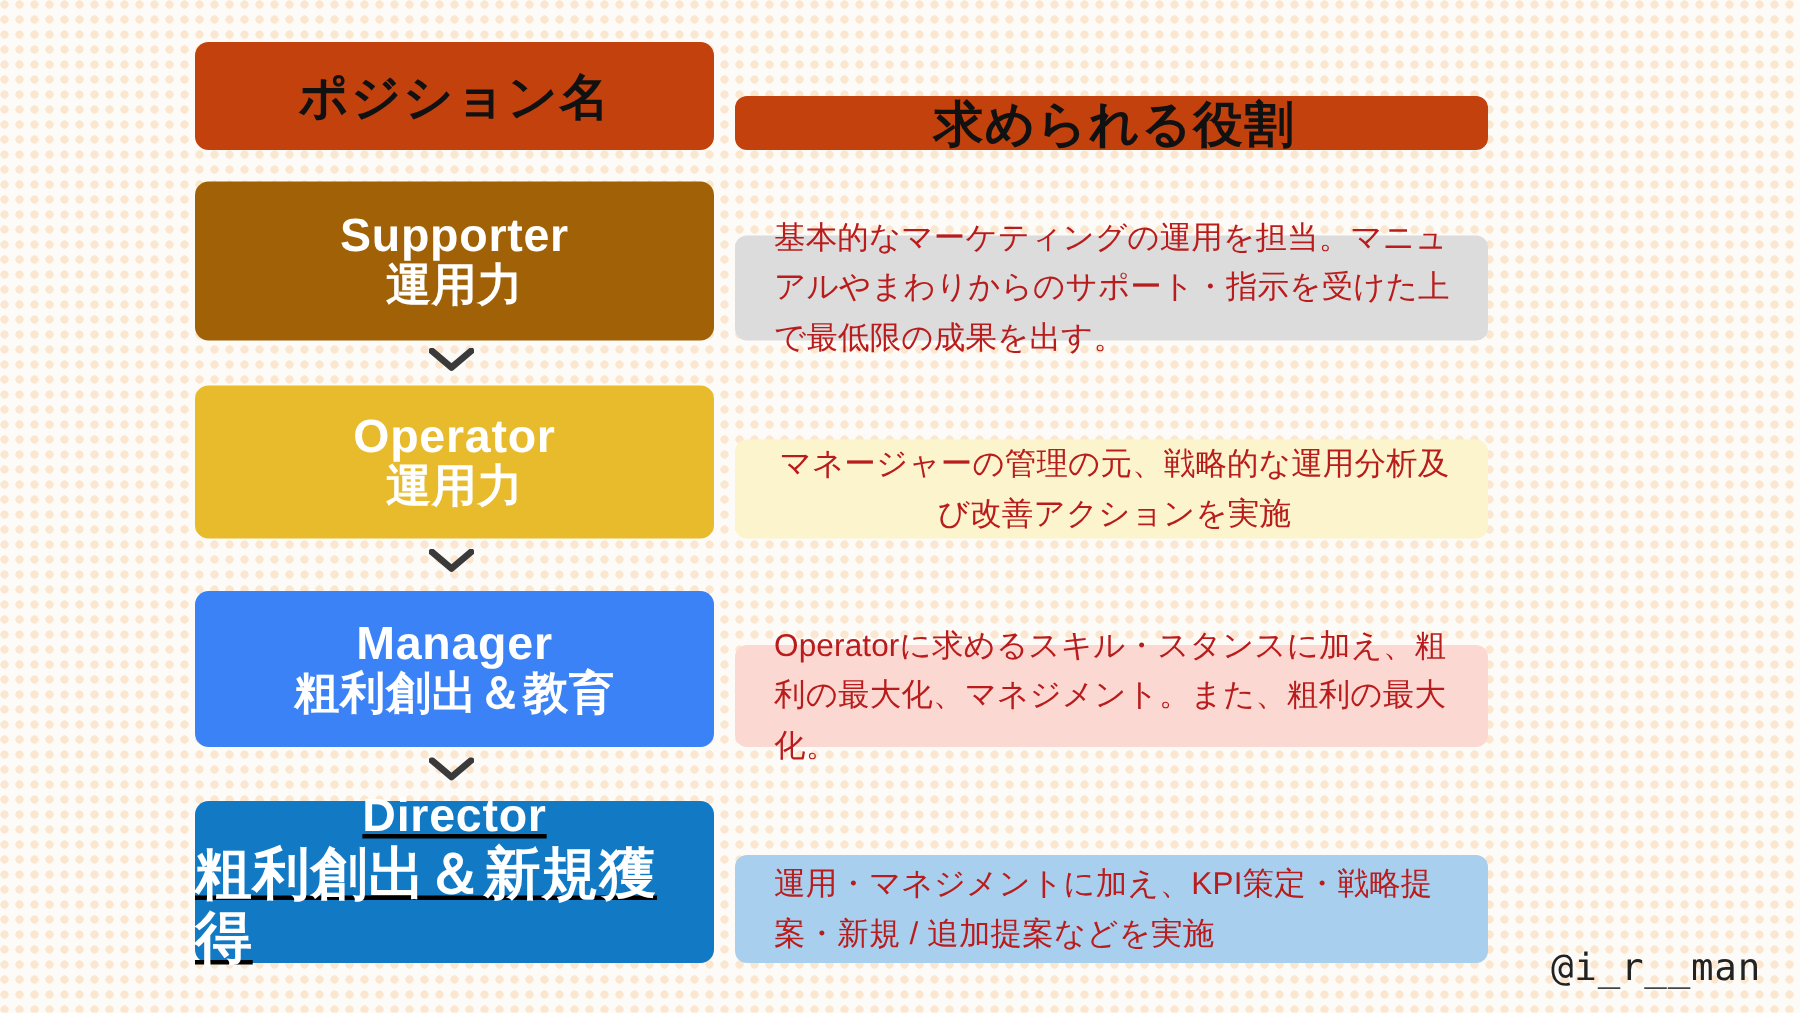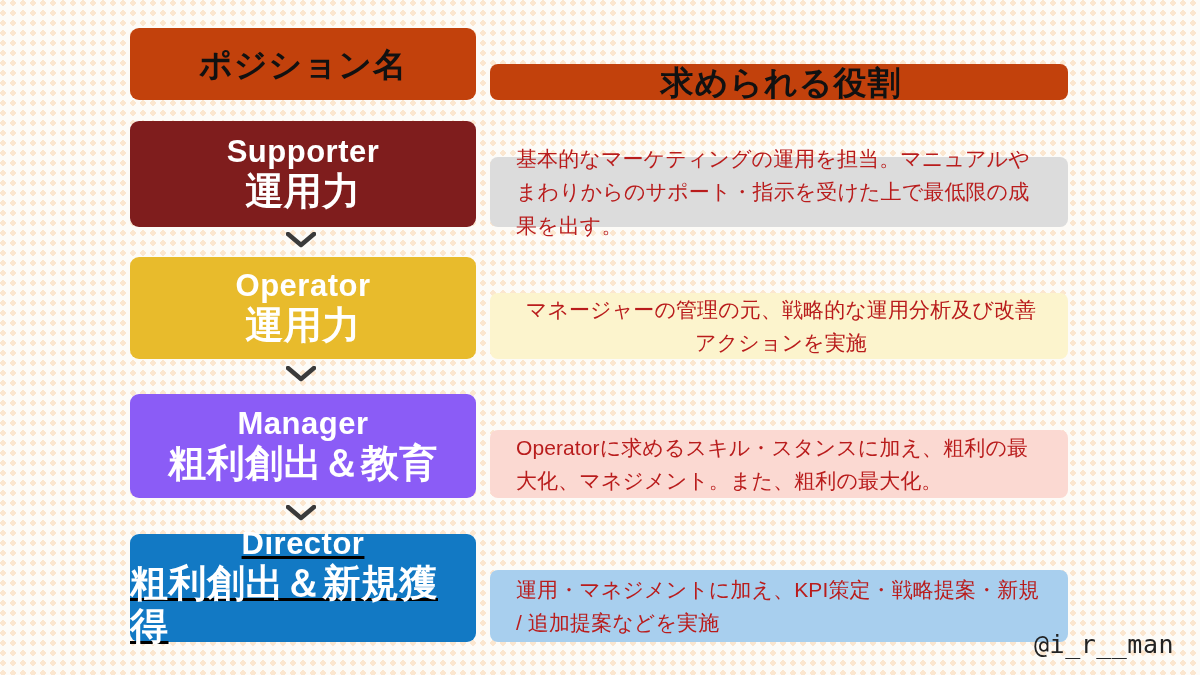--- a/index.html
+++ b/index.html
@@ -42,21 +42,21 @@
     border-radius: 9px;
     display: flex;
     flex-direction: column;
     align-items: center;
     justify-content: center;
     box-sizing: border-box;
   }
   .cell-desc {
     position: absolute;
     left: 490px;
-    width: 578px;
+    width: 502px;
     top: 0;
     bottom: 0;
     border-radius: 8px;
     display: flex;
     align-items: center;
     box-sizing: border-box;
     padding: 0 22px 0 26px;
     margin-top: 36px;
   }
 
@@ -78,21 +78,21 @@
 
   
   .pos-en {
     font-size: 31px;
     font-weight: bold;
     color: #ffffff;
     line-height: 1.12;
     letter-spacing: 0.5px;
   }
   .pos-jp {
-    font-size: 38px;
+    font-size: 30px;
     font-weight: bold;
     color: #ffffff;
     line-height: 1.14;
     letter-spacing: 0.5px;
   }
   .pos-jp.wide { font-size: 38px; }
 
   
   .desc-text {
     font-size: 21px;
@@ -132,21 +132,21 @@
   <div class="row header-row">
     <div class="cell-pos header-cell">
       <span class="header-text">ポジション名</span>
     </div>
     <div class="cell-desc header-cell" style="justify-content:center;">
       <span class="header-text">求められる役割</span>
     </div>
   </div>
 
   <div class="row" style="top:121px;height:106px;">
-    <div class="cell-pos" style="background:#7f1d1d;">
+    <div class="cell-pos" style="background:#a16207;">
       <span class="pos-en">Supporter</span>
       <span class="pos-jp">運用力</span>
     </div>
     <div class="cell-desc" style="background:#dcdcdc;">
       <span class="desc-text">基本的なマーケティングの運用を担当。マニュアルやまわりからのサポート・指示を受けた上で最低限の成果を出す。</span>
     </div>
   </div>
 
   <div class="chev" style="top:232px;">
     <svg width="30" height="16" viewBox="0 0 30 16">
@@ -164,21 +164,21 @@
     </div>
   </div>
 
   <div class="chev" style="top:366px;">
     <svg width="30" height="16" viewBox="0 0 30 16">
         <path d="M2 2 L15 13 L28 2" stroke="#3a3a3a" stroke-width="4.5" fill="none" stroke-linecap="round" stroke-linejoin="round"></path>
       </svg>
   </div>
 
   <div class="row" style="top:394px;height:104px;">
-    <div class="cell-pos" style="background:#8b5cf6;">
+    <div class="cell-pos" style="background:#3b82f6;">
       <span class="pos-en">Manager</span>
       <span class="pos-jp">粗利創出＆教育</span>
     </div>
     <div class="cell-desc" style="background:#fbd9d2;">
       <span class="desc-text">Operatorに求めるスキル・スタンスに加え、粗利の最大化、マネジメント。また、粗利の最大化。</span>
     </div>
   </div>
 
   <div class="chev" style="top:505px;">
     <svg width="30" height="16" viewBox="0 0 30 16">

